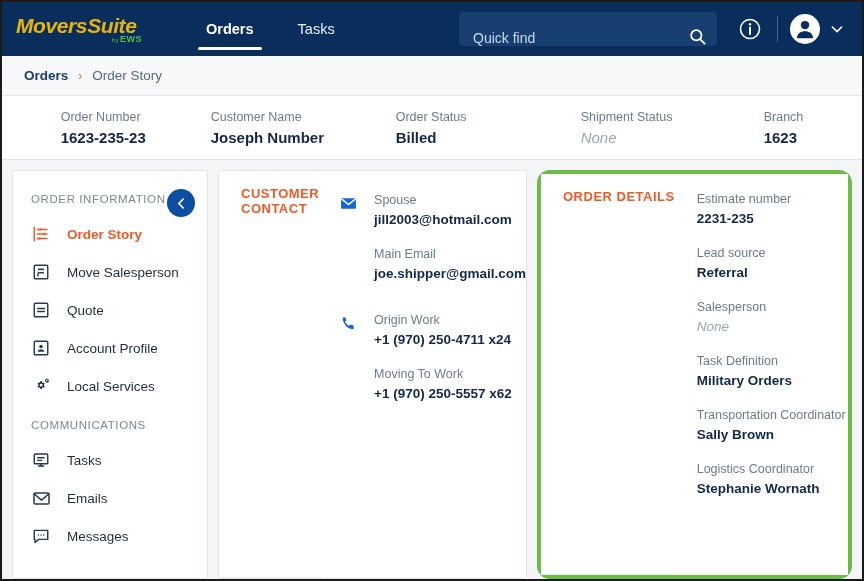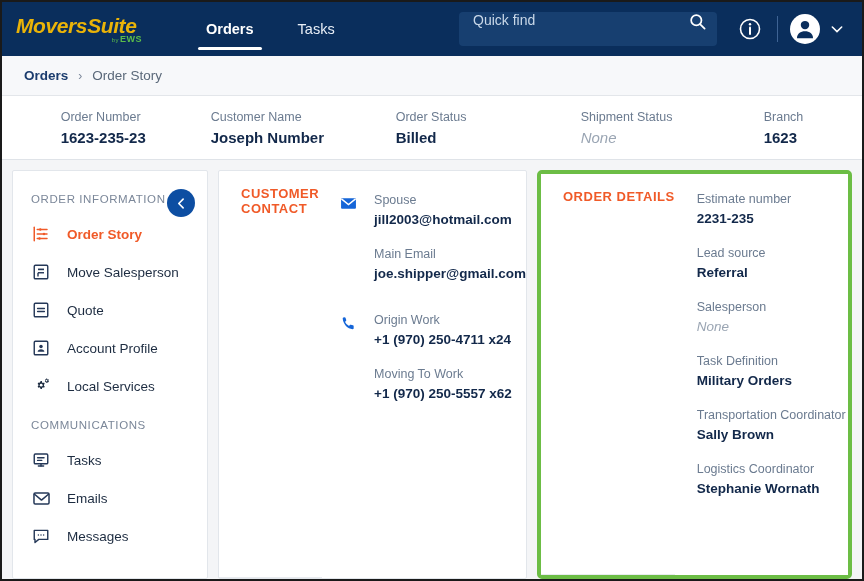--- a/index.html
+++ b/index.html
@@ -77,21 +77,21 @@
 
   .topbar-right {
     position: absolute;
     right: 12px; top: 0; height: 54px;
     display: flex; align-items: center; gap: 0;
   }
   .search-box {
     width: 258px; height: 34px;
     background: #173f70;
     border: none; border-radius: 4px;
-    display: flex; align-items: flex-start;
+    display: flex; align-items: flex-end;
     padding: 0 10px 0 14px;
     margin-right: 16px;
   }
   .search-input {
     flex: 1; background: transparent; border: none; outline: none;
     color: #ffffff; font-size: 14px;
     font-family: "Liberation Sans", sans-serif;
   }
   .search-input::placeholder { color: #c9d8e8; }
   .icon-btn { cursor: pointer; display: flex; align-items: center; justify-content: center; }
@@ -183,21 +183,21 @@
   .contact-fields { padding-top: 6px; }
   .field { margin-bottom: 16px; }
   .f-label { font-size: 12.5px; color: #6b7b90; line-height: 18px; }
   .f-value { font-size: 13.5px; color: #12284a; font-weight: bold; line-height: 19px; margin-top: 1px; }
   .f-value.none { font-style: italic; font-weight: normal; color: #9aa5b3; }
 
   
   .panel-right-wrap {
     flex: 1 1 0;
     border: 4px solid #6cbd45;
-    border-radius: 5px;
+    border-radius: 13px;
     display: flex; min-width: 0;
     background: #6cbd45;
   }
   .panel-right-wrap .panel { background: #ffffff; }
   .details-body { padding: 16px 0 0 22px; }
 </style>
 </head>
 <body>
 
 <div class="app">

